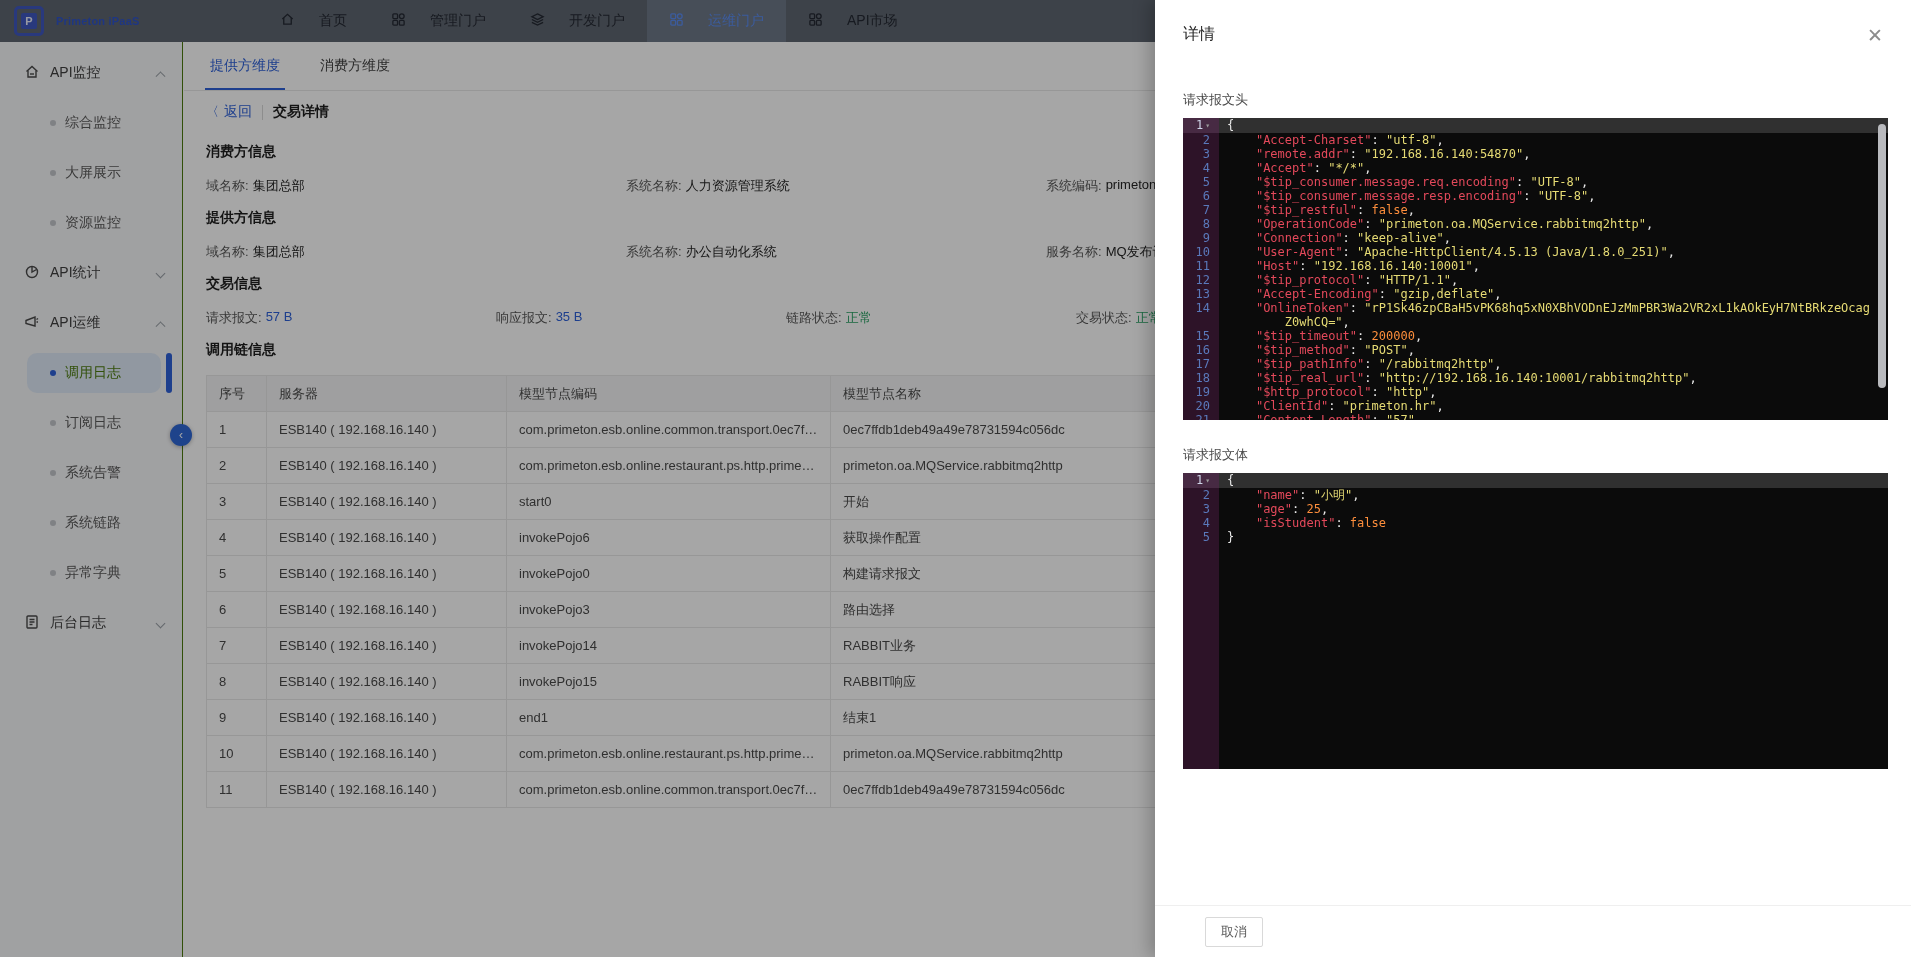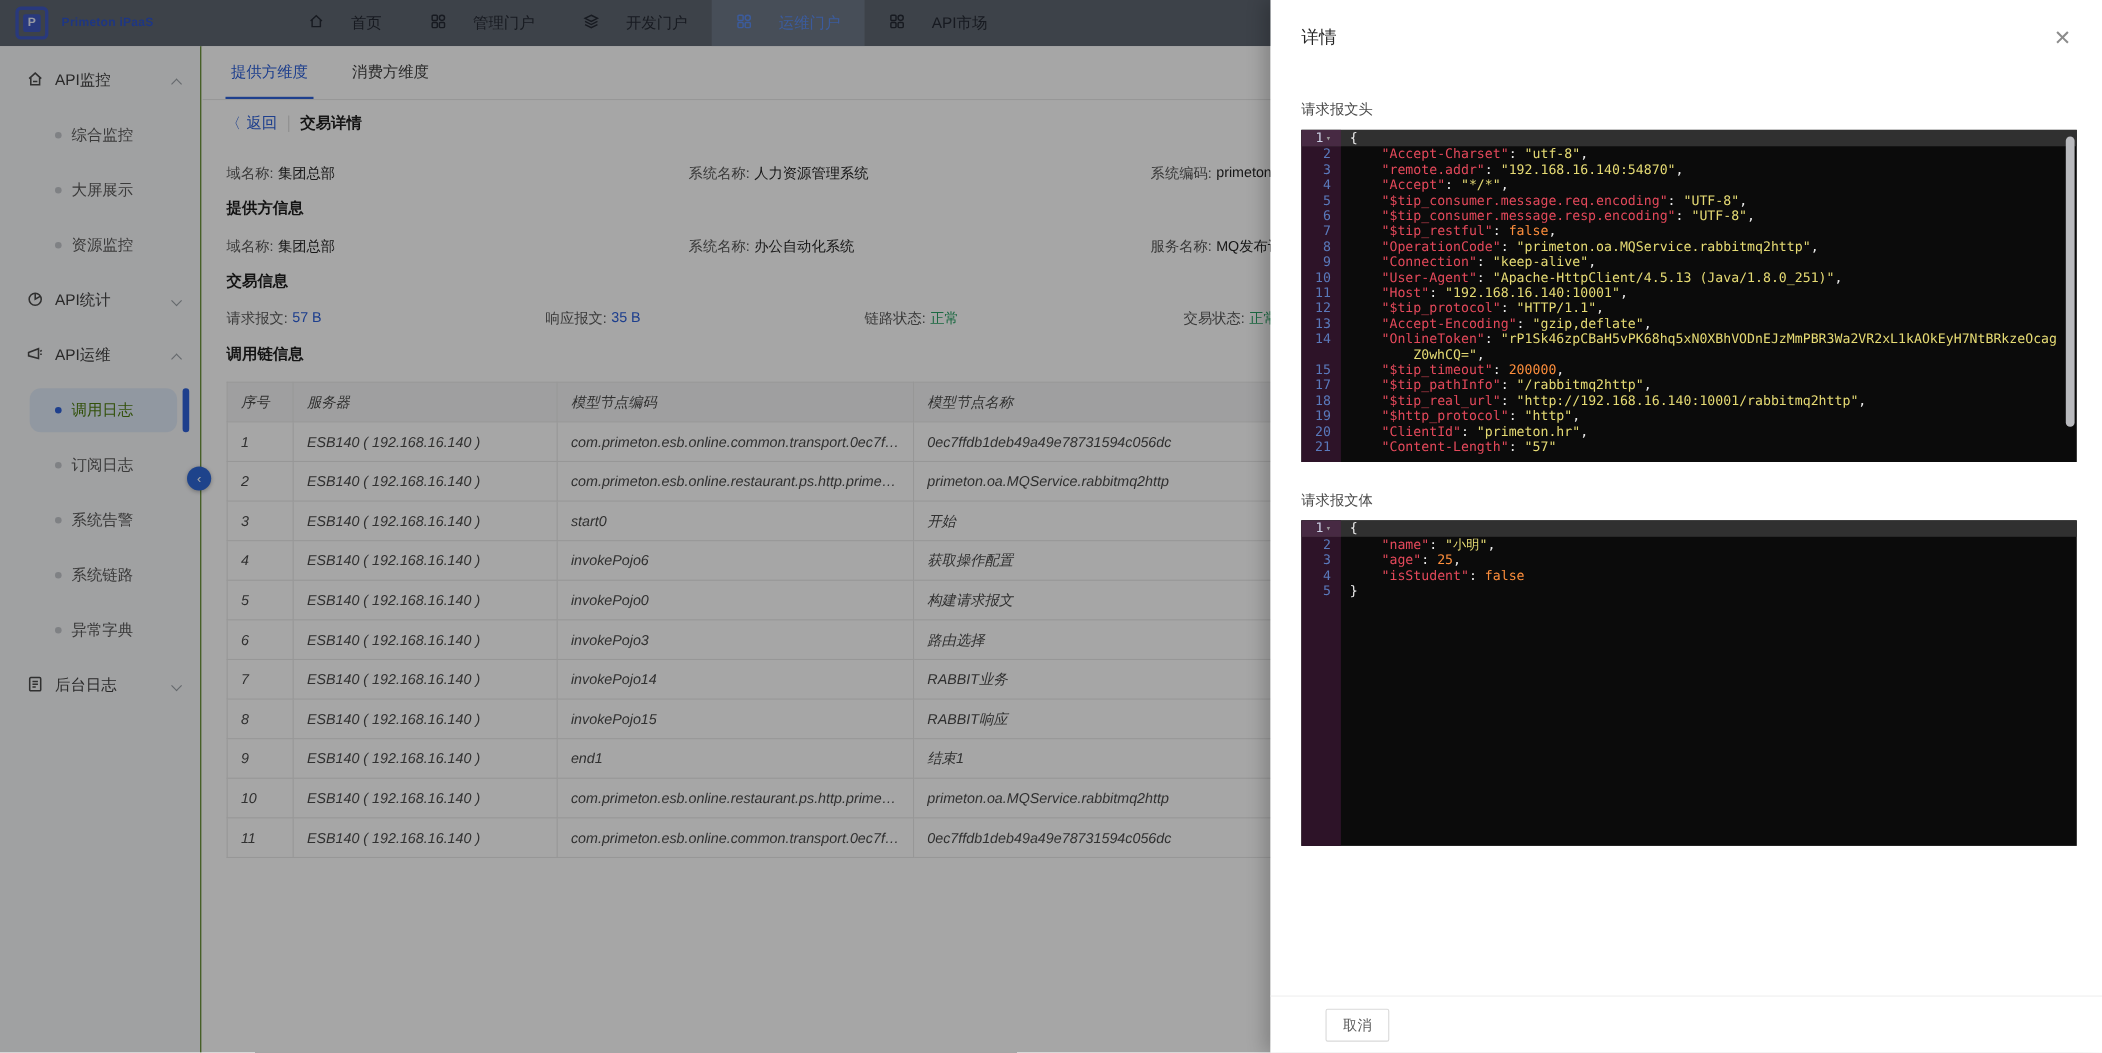--- a/index.html
+++ b/index.html
@@ -48,21 +48,21 @@
   .sections{padding:0 22px;}
   .sec-title{font-size:14px;font-weight:bold;color:#1f1f1f;margin:10px 0 0;}
   .fields{display:flex;margin:16px 0 14px;}
   .field{font-size:13px;display:flex;}
   .field .fl{color:#595959;white-space:pre;}
   .field .fv{color:#262626;margin-left:4px;}
   .field .fv.blue{color:#2e61d9;}
   .field .fv.green{color:#2ba266;}
   .w420{width:420px;}
   .w290{width:290px;}
-  .tbl-wrap{margin-top:16px;font-style:italic;}
+  .tbl-wrap{margin-top:16px;}
   table.grid{border-collapse:collapse;width:1000px;table-layout:fixed;font-size:13px;}
   table.grid th,table.grid td{border:1px solid #e9e9e9;height:36px;padding:0 12px;text-align:left;font-weight:normal;overflow:hidden;white-space:nowrap;text-overflow:ellipsis;}
   table.grid th{background:#f4f5f6;color:#4c4c4c;}
   table.grid td{color:#4a4a4a;background:#fff;}
   col.c0{width:60px;} col.c1{width:240px;} col.c2{width:324px;} col.c3{width:376px;}
 
   
   .mask{position:absolute;left:0;top:0;width:1155px;height:957px;background:rgba(0,0,0,.35);z-index:10;}
 
   
@@ -227,20 +227,21 @@
     <div class="crumbs">
       <span class="back-link">
           <span class="back-arrow">〈</span>
           <span>返回</span>
         </span>
       <span class="crumb-sep"></span>
       <span class="page-title">交易详情</span>
     </div>
     <div class="sections">
       <div id="info-sections">
+          <div class="sec-title">消费方信息</div>
           <div class="fields">
             <div class="field w420">
               <span class="fl">域名称:</span>
               <span class="fv">集团总部</span>
             </div>
             <div class="field w420">
               <span class="fl">系统名称:</span>
               <span class="fv">人力资源管理系统</span>
             </div>
             <div class="field w420">
@@ -438,20 +439,24 @@
           </div>
           <div class="crow">
             <span class="gut">14</span>
             <span class="cline">    <span class="ck">"OnlineToken"</span>: <span class="cs">"rP1Sk46zpCBaH5vPK68hq5xN0XBhVODnEJzMmPBR3Wa2VR2xL1kAOkEyH7NtBRkzeOcagZ0whCQ="</span>,</span>
           </div>
           <div class="crow">
             <span class="gut">15</span>
             <span class="cline">    <span class="ck">"$tip_timeout"</span>: <span class="cn">200000</span>,</span>
           </div>
           <div class="crow">
+            <span class="gut">16</span>
+            <span class="cline">    <span class="ck">"$tip_method"</span>: <span class="cs">"POST"</span>,</span>
+          </div>
+          <div class="crow">
             <span class="gut">17</span>
             <span class="cline">    <span class="ck">"$tip_pathInfo"</span>: <span class="cs">"/rabbitmq2http"</span>,</span>
           </div>
           <div class="crow">
             <span class="gut">18</span>
             <span class="cline">    <span class="ck">"$tip_real_url"</span>: <span class="cs">"http://192.168.16.140:10001/rabbitmq2http"</span>,</span>
           </div>
           <div class="crow">
             <span class="gut">19</span>
             <span class="cline">    <span class="ck">"$http_protocol"</span>: <span class="cs">"http"</span>,</span>

